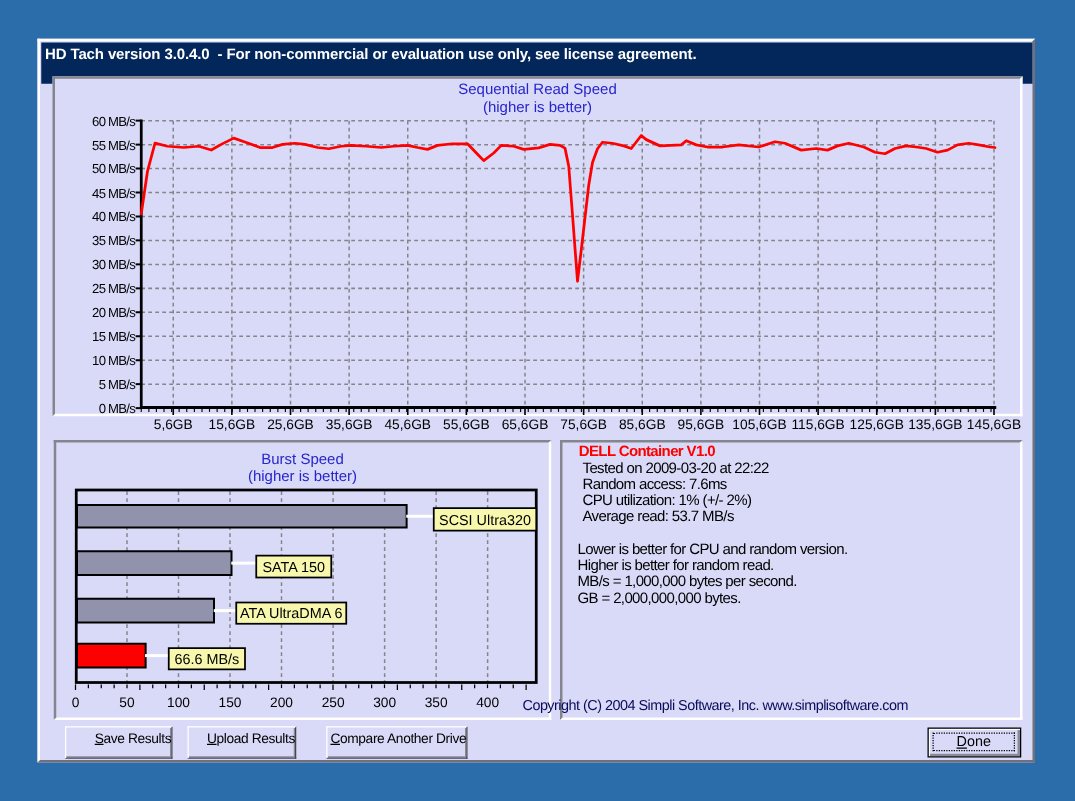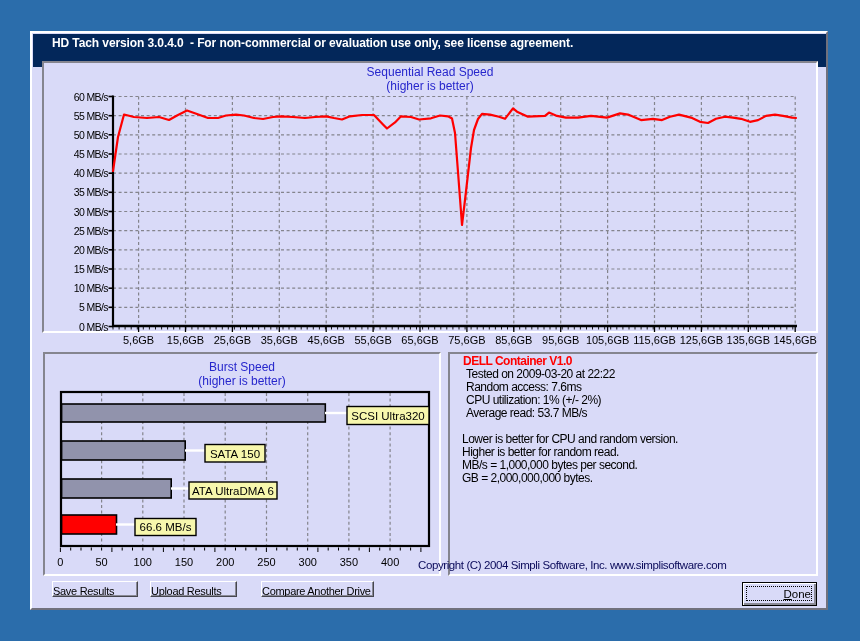--- a/index.html
+++ b/index.html
@@ -1,31 +1,31 @@
 <!DOCTYPE html>
 <html><head><meta charset="utf-8"><title>HD Tach</title><style>
 *{margin:0;padding:0;box-sizing:border-box}
 html,body{width:860px;height:641px;background:#2b6dab;font-family:"Liberation Sans",sans-serif;overflow:hidden}
 #win{position:absolute;left:30px;top:31px;width:798px;height:579px;background:#d9daf8;
  border-top:2px solid #fff;border-left:2px solid #fff;border-right:2px solid #71717d;border-bottom:2px solid #71717d}
 #title{position:absolute;left:1px;top:1px;width:793px;height:33px;background:#03275a;color:#fff;
- font-weight:bold;font-size:12px;line-height:18px;padding-left:19px;letter-spacing:-0.1px}
+ font-weight:bold;font-size:12px;line-height:18px;padding-left:3px;letter-spacing:-0.1px}
 .panel{position:absolute;background:#d9daf8;border-top:2px solid #85858f;border-left:2px solid #85858f;
  border-bottom:2px solid #fff;border-right:2px solid #fff}
 #chart{left:10px;top:28px;width:776px;height:272px}
 #burst{left:11px;top:319px;width:398px;height:224px}
 #info{left:416px;top:319px;width:370px;height:224px;font-size:12px;letter-spacing:-0.5px;line-height:13px;padding:1px 0 0 12px;color:#000}
 #info .h{color:#f00;font-weight:bold;padding-left:1px}
 #info .i{padding-left:4px}
-.btn{position:absolute;background:#d9daf8;text-align:left;font-size:11px;letter-spacing:-0.3px;color:#000;
- border:1px solid;border-color:#fff #46464e #46464e #fff;box-shadow:inset -1px -1px 0 #8a8a96;line-height:19px;height:16px;white-space:nowrap;overflow:hidden}
+.btn{position:absolute;background:#d9daf8;text-align:right;font-size:11px;letter-spacing:-0.3px;color:#000;
+ border:1px solid;border-color:#fff #46464e #46464e #fff;box-shadow:inset -1px -1px 0 #8a8a96;line-height:19px;height:26px;white-space:nowrap;overflow:hidden}
 #done{position:absolute;left:710px;top:549px;width:75px;height:24px;border:1px solid #000;background:#d9daf8;
  box-shadow:inset 1px 1px 0 #fff,inset -2px -2px 0 #8a8a96}
 #done .in{position:absolute;left:3px;top:3px;right:4px;bottom:4px;border:1px dotted #000;
- text-align:right;font-size:11.5px;line-height:15px;color:#000}
+ text-align:center;font-size:11.5px;line-height:15px;color:#000}
 #copy{position:absolute;left:386px;top:526px;font-size:11.5px;letter-spacing:-0.4px;color:#0a0a5a}
 u{text-decoration:underline}
 </style></head><body>
 <div id="win">
  <div id="title">HD Tach version 3.0.4.0&nbsp; - For non-commercial or evaluation use only, see license agreement.</div>
  <div class="panel" id="chart">
       <svg width="772" height="280" style="display:block;overflow:visible">
 <text x="386" y="12.5" text-anchor="middle" font-size="12" fill="#2626cc">Sequential Read Speed</text>
 <text x="386" y="26.5" text-anchor="middle" font-size="12" fill="#2626cc">(higher is better)</text>
 <line x1="69" y1="33.5" x2="752" y2="33.5" stroke="#84848c" stroke-width="1.2" stroke-dasharray="3,2.6"></line>

